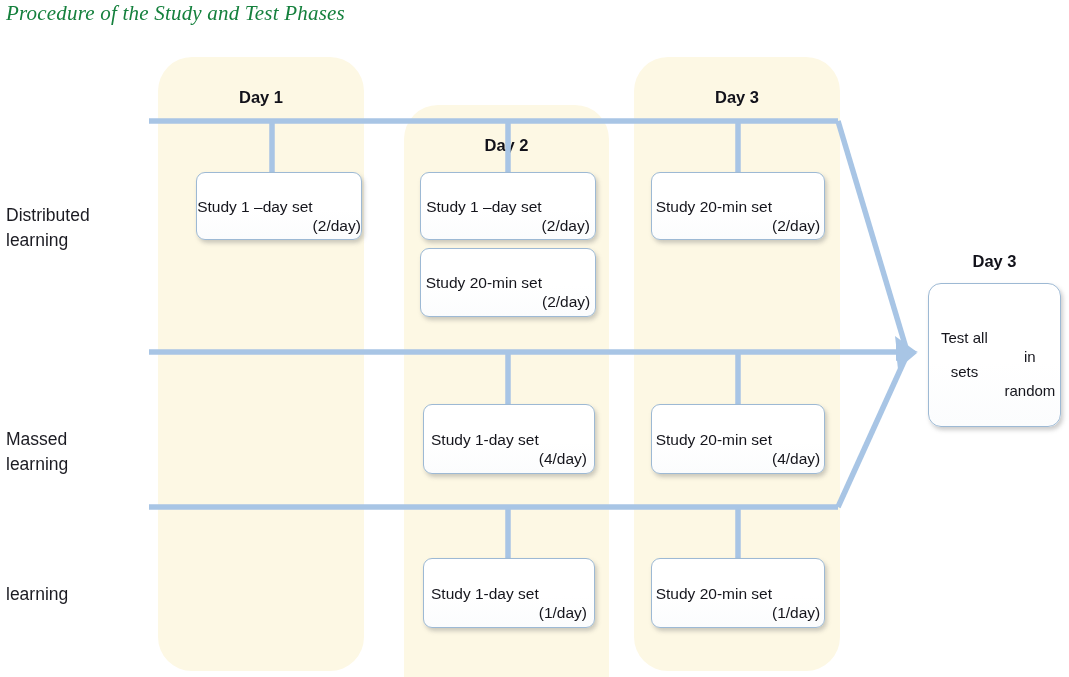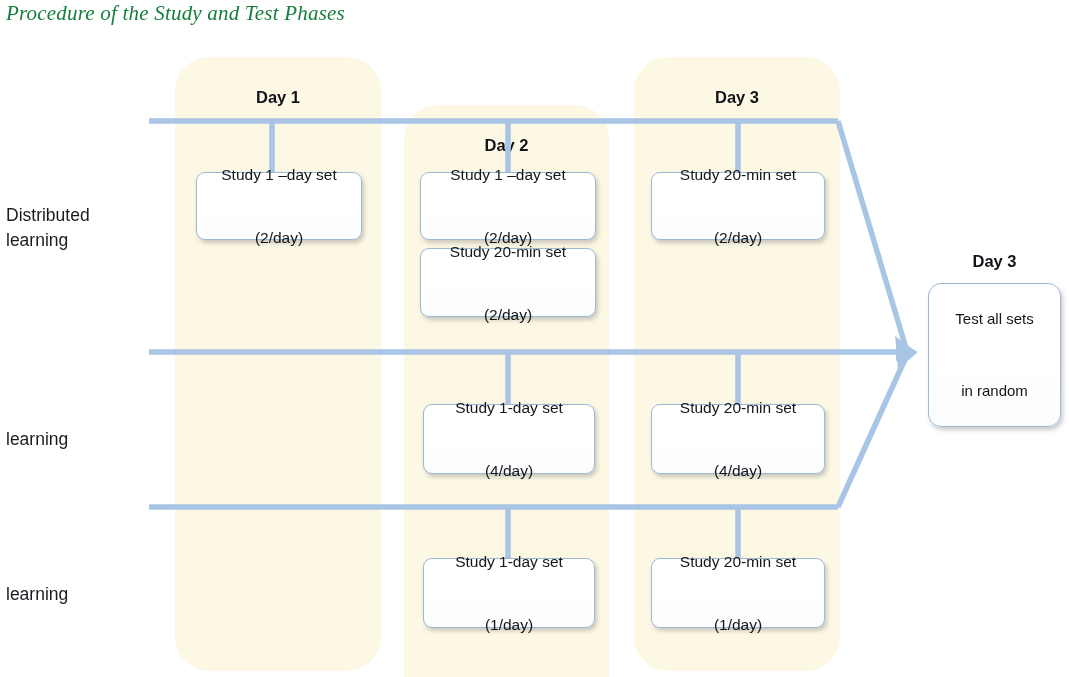--- a/index.html
+++ b/index.html
@@ -30,21 +30,21 @@
   }
 
   
   .day-column {
     position: absolute;
     top: 57px;
     height: 614px;
     background: #fdf8e4;
     border-radius: 34px;
   }
-  #day-column-1 { left: 175px; width: 206px; }
+  #day-column-1 { left: 158px; width: 206px; }
   #day-column-2 { left: 404px; width: 205px; margin-top: 48px; }
   #day-column-3 { left: 634px; width: 206px; }
 
   .day-column-header {
     position: absolute;
     top: 31px;
     left: 0;
     width: 100%;
     text-align: center;
     font-size: 16.5px;
@@ -78,21 +78,21 @@
 
   
   .study-box {
     position: absolute;
     box-sizing: border-box;
     background: linear-gradient(to bottom, #ffffff 0%, #ffffff 55%, #fbfcfd 100%);
     border: 1.5px solid #9db9d4;
     border-radius: 9px;
     box-shadow: 2px 3px 4px rgba(120,120,120,.38);
     display: flex;
-    flex-direction: column;
+    flex-direction: row;
     align-items: center;
     justify-content: center;
     text-align: center;
     font-size: 15.5px;
     line-height: 25px;
     color: #15151c;
   }
   .study-box .line2 { display: block; margin-top: 38px; }
 
   #box-dist-d1    { left: 196px; top: 172px; width: 166px; height: 68px; }
@@ -139,20 +139,21 @@
 </div>
 <div class="day-column" id="day-column-3">
   <div class="day-column-header">Day 3</div>
 </div>
 
 <div class="row-label" id="row-label-distributed">
   <div>Distributed</div>
   <div>learning</div>
 </div>
 <div class="row-label" id="row-label-massed">
+  <div>Massed</div>
   <div>learning</div>
 </div>
 <div class="row-label" id="row-label-single">
   <div>learning</div>
 </div>
 
 <svg id="connector-layer" viewBox="0 0 1069 677" width="1069" height="677">
   <g stroke="#a8c5e5" fill="none" stroke-width="5.5" stroke-linecap="butt">
 
     <line x1="149" y1="121" x2="838" y2="121"></line>

